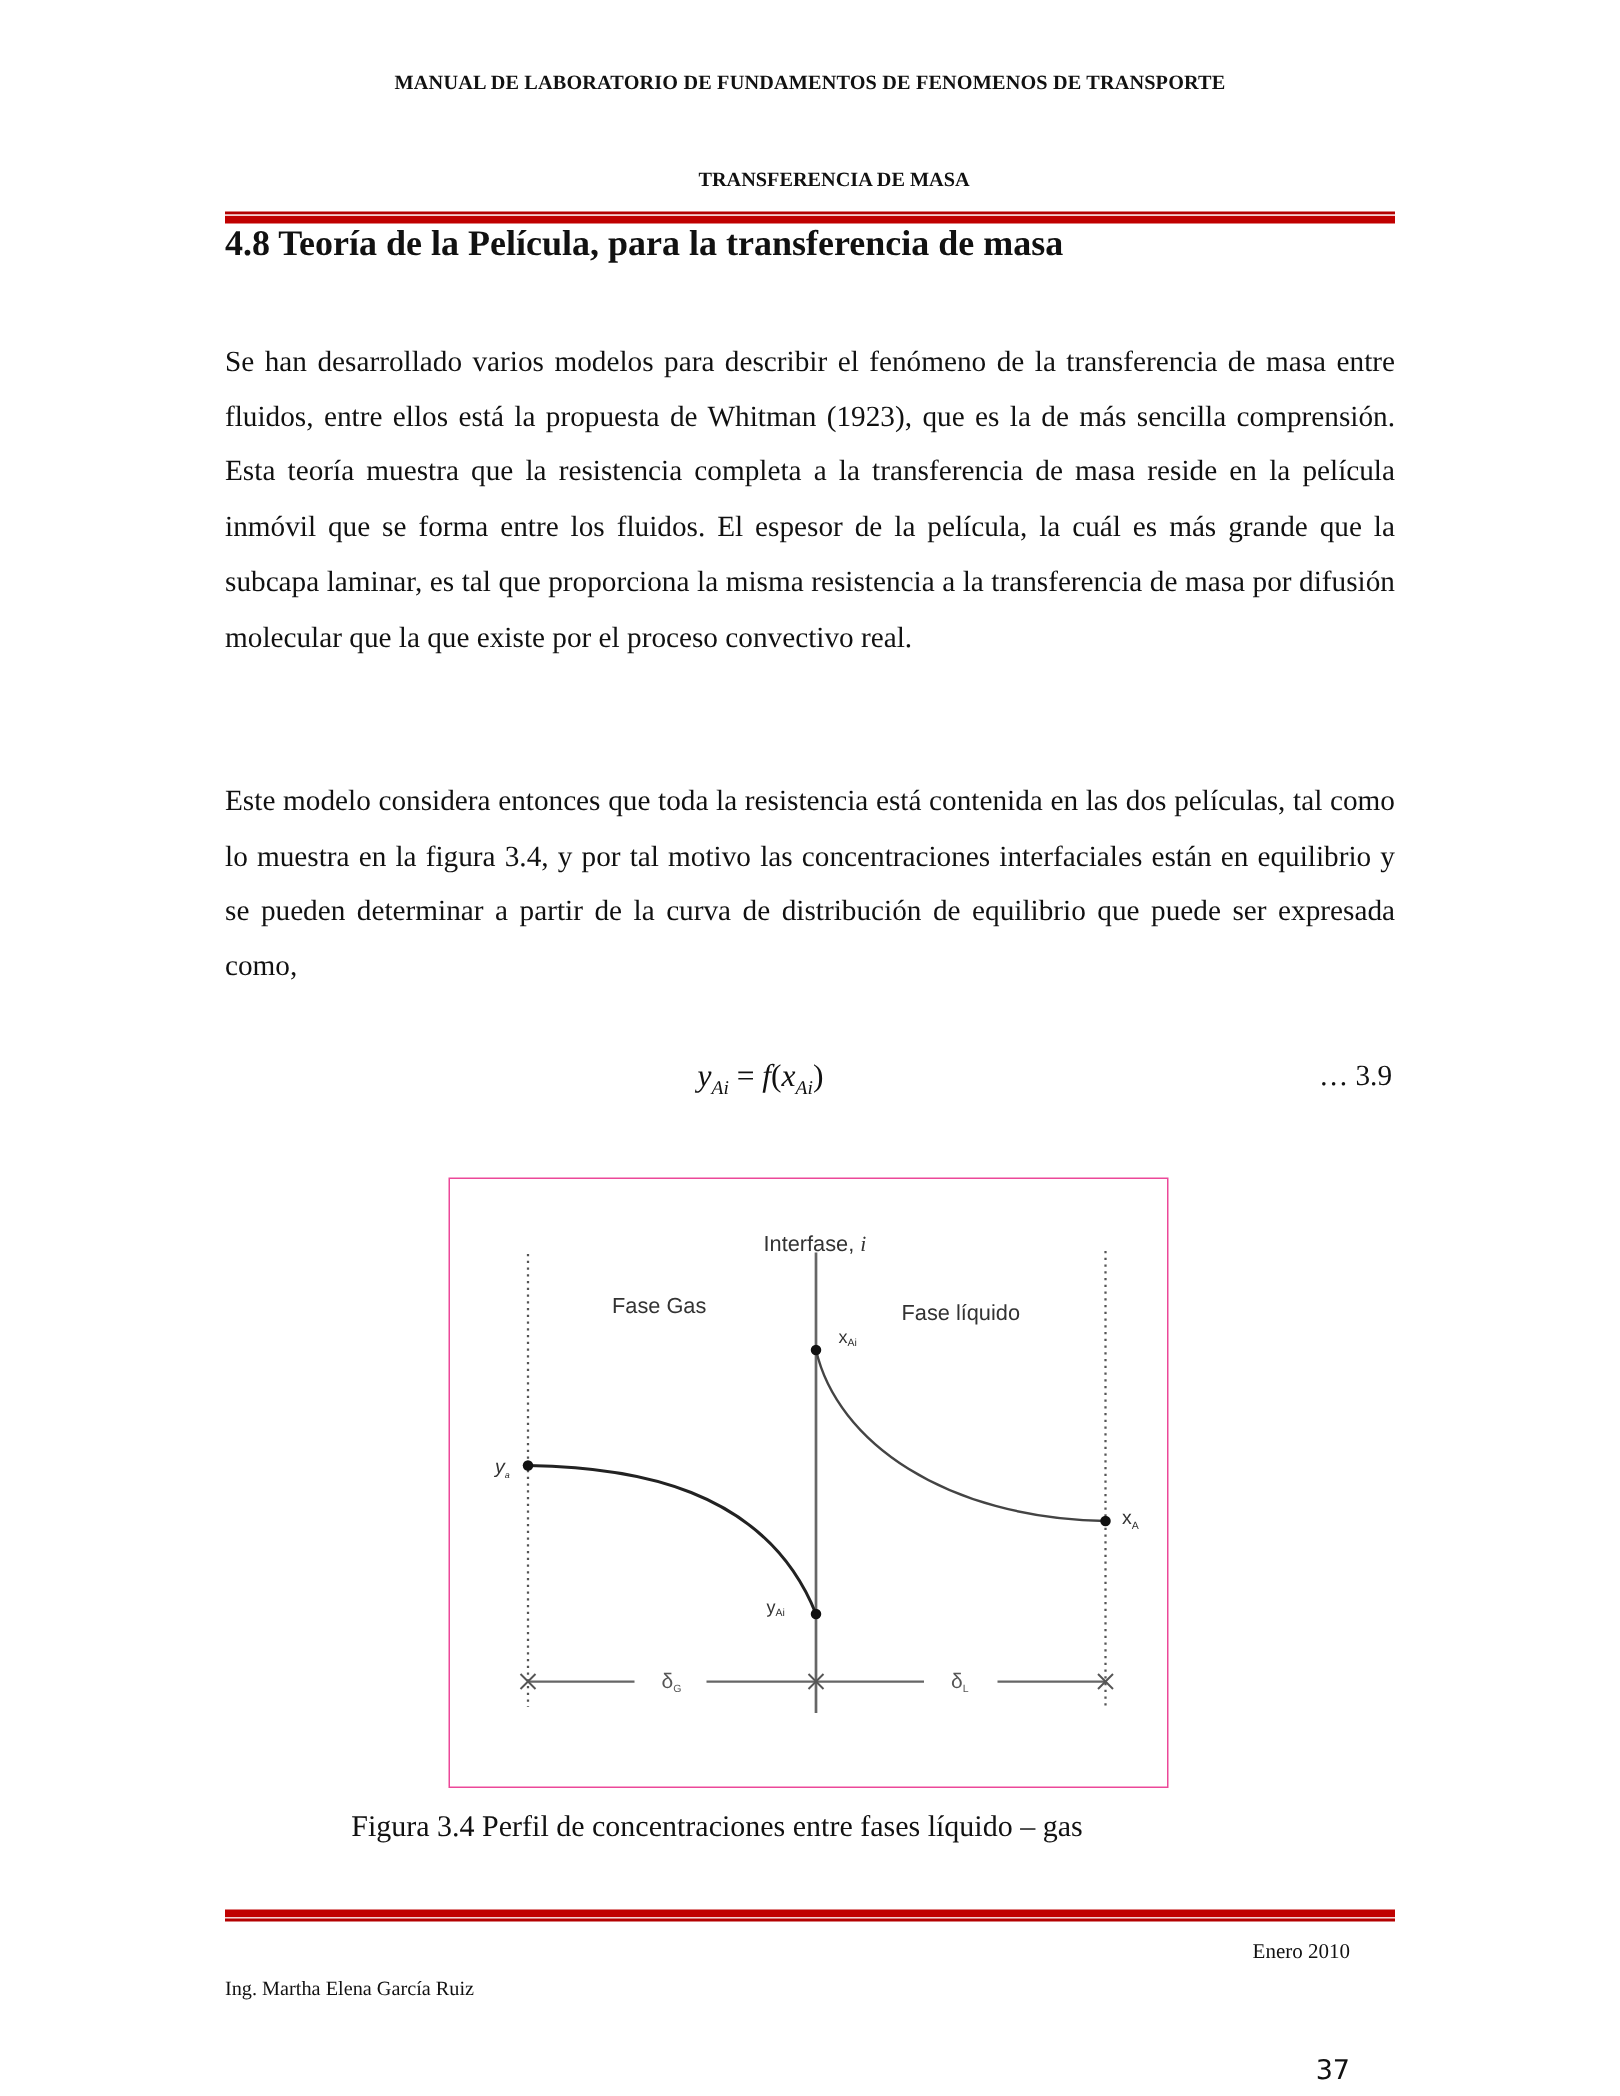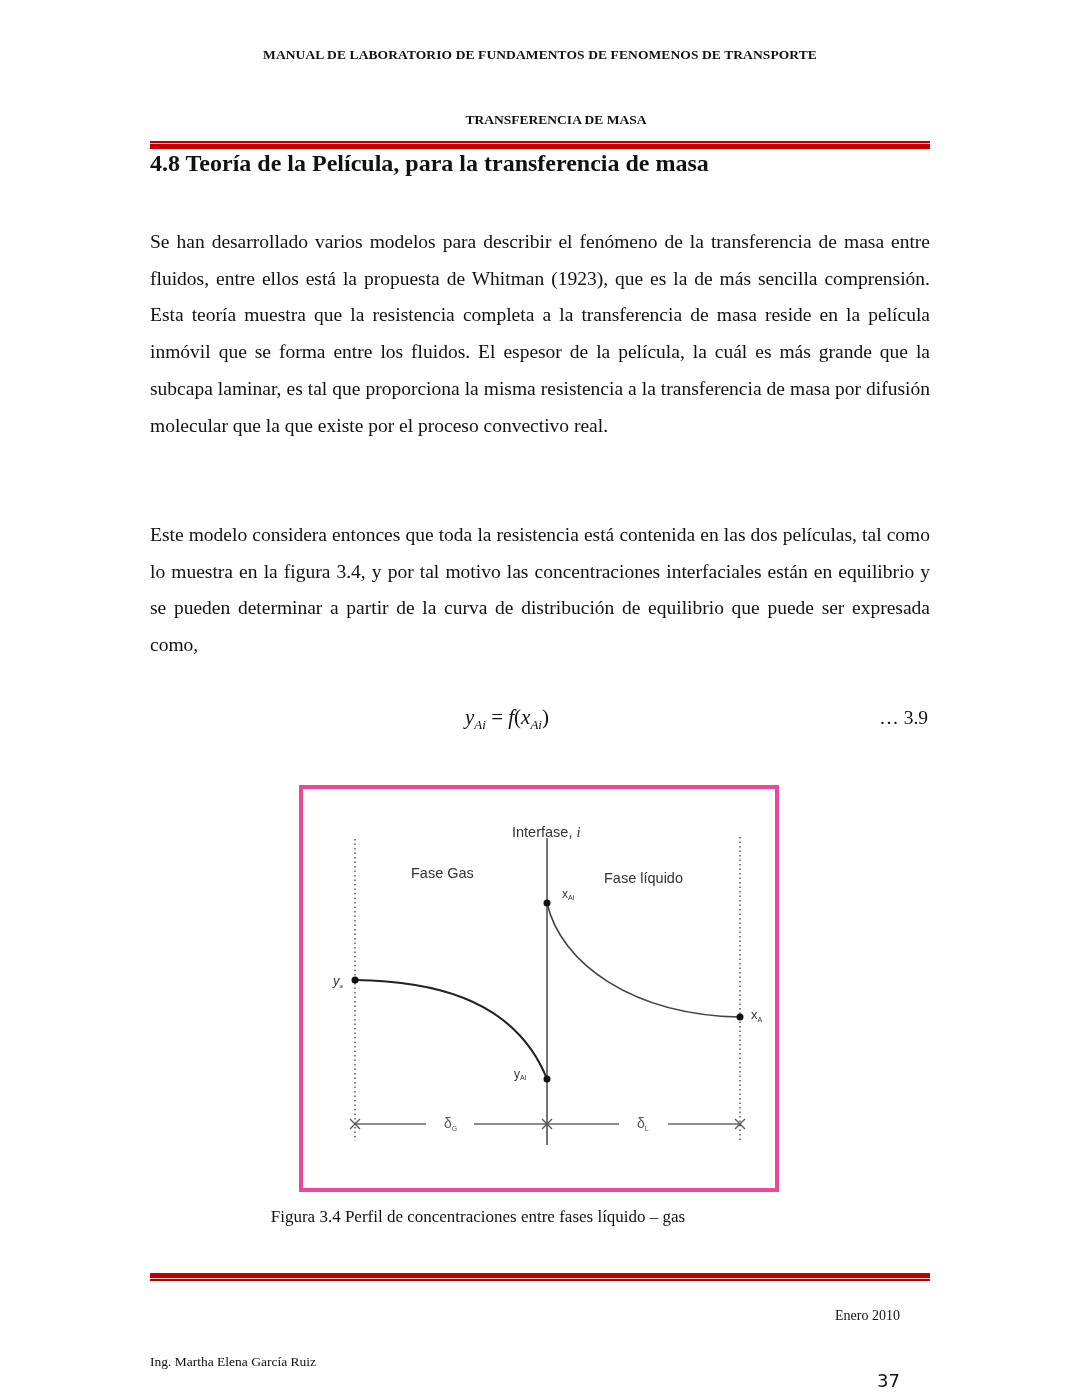--- a/index.html
+++ b/index.html
@@ -9,25 +9,25 @@
   .rule { position: absolute; left: 150px; width: 780px; }
   .rule .thin { height: 2px; background: #b30000; }
   .rule .gap { height: 1px; background: #f3d0d0; }
   .rule .thick { height: 5px; background: #c00000; }
   .title { position: absolute; top: 150px; left: 150px; font-size: 24px; font-weight: bold; }
   .para { position: absolute; left: 150px; width: 780px; font-size: 19.5px; line-height: 36.7px; text-align: justify; }
   .para p { margin: 0; }
   .eq { position: absolute; top: 705px; left: 465px; font-size: 21px; font-style: italic; }
   .eq sub { font-size: 13px; }
   .eqnum { position: absolute; top: 707px; right: 152px; font-size: 19.5px; }
-  .figure { position: absolute; top: 785px; left: 299px; width: 480px; height: 407px; border: 4px solid #ec4899; box-sizing: border-box; background: #fff; }
+  .figure { position: absolute; top: 785px; left: 299px; width: 480px; height: 407px; border: 1px solid #ec4899; box-sizing: border-box; background: #fff; }
   .figure svg { position: absolute; left: 0; top: 0; }
-  .caption { position: absolute; top: 1207px; left: 0; width: 956px; text-align: center; font-size: 17px; }
-  .footer-date { position: absolute; top: 1294px; right: 180px; font-size: 14px; margin-top: 14px; }
-  .footer-author { position: absolute; top: 1318px; left: 150px; font-size: 13.5px; margin-top: 36px; }
+  .caption { position: absolute; top: 1207px; left: 0; width: 956px; text-align: center; font-size: 20px; }
+  .footer-date { position: absolute; top: 1294px; right: 180px; font-size: 14px; }
+  .footer-author { position: absolute; top: 1318px; left: 150px; font-size: 13.5px; }
   .footer-page { position: absolute; top: 1370px; right: 180px; font-size: 18px; font-family: "DejaVu Sans", sans-serif; }
 </style>
 </head>
 <body>
 
 <div class="hdr1">MANUAL DE LABORATORIO DE FUNDAMENTOS DE FENOMENOS DE TRANSPORTE</div>
 <div class="hdr2">TRANSFERENCIA DE MASA</div>
 
 <div class="rule" style="top:141px;">
   <div class="thin"></div>

